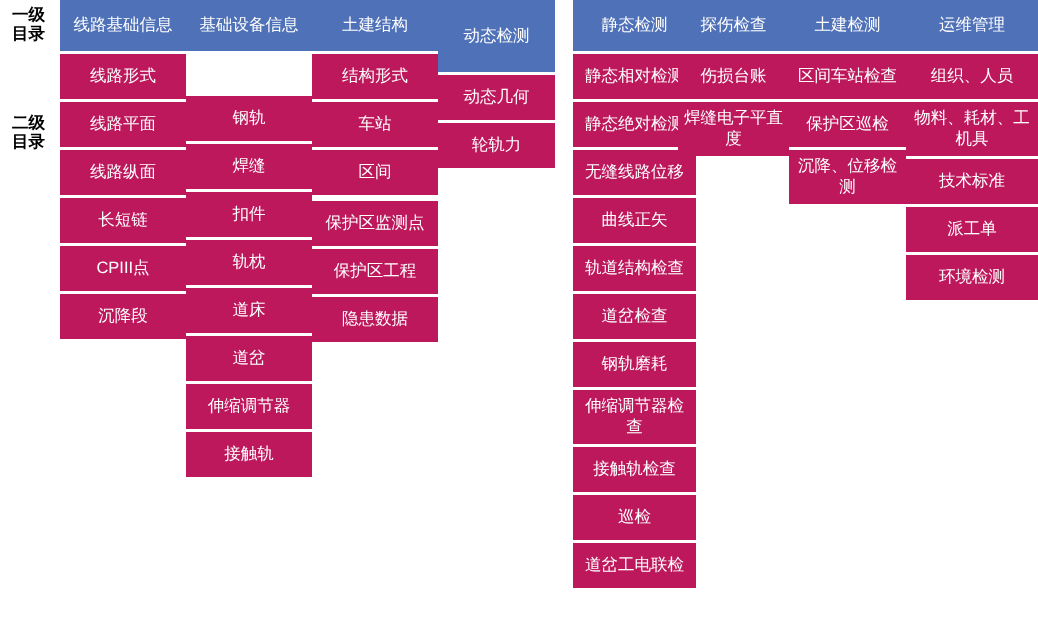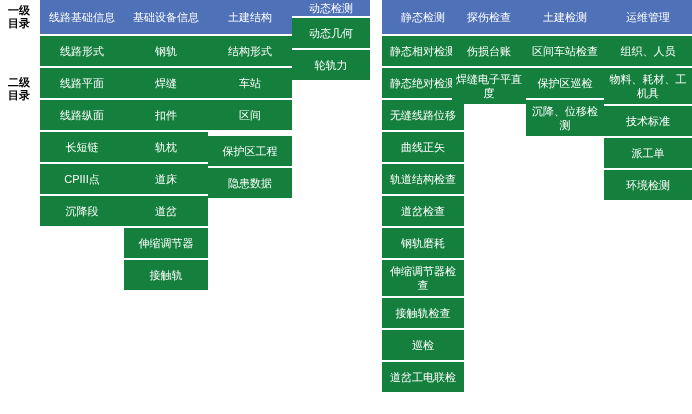--- a/index.html
+++ b/index.html
@@ -41,21 +41,21 @@
     justify-content:center;
     text-align:center;
     padding:3px 2px;
     border:1px solid transparent;
   }
   .head{
     background:#4f71b8;
     font-weight:normal;
   }
   .item{
-    background:#15803d;
+    background:#be185d;
   }
   .gap{
     background:transparent;
     border:none;
     height:2px;
   }
 </style>
 </head>
 <body>
 
@@ -84,21 +84,21 @@
         <div class="cell item" style="min-height: 30px;">长短链</div>
         <div class="gap"></div>
         <div class="cell item" style="min-height: 30px;">CPIII点</div>
         <div class="gap"></div>
         <div class="cell item" style="min-height: 30px;">沉降段</div>
         <div class="gap"></div>
       </div>
       <div class="col" style="left: 124px; width: 84px;">
         <div class="cell head" style="height: 34px;">基础设备信息</div>
         <div class="gap"></div>
-        <div class="cell item" style="min-height: 30px;">钢轨</div>
+        <div class="cell item" style="min-height: 30px; margin-top: 28px;">钢轨</div>
         <div class="gap"></div>
         <div class="cell item" style="min-height: 30px;">焊缝</div>
         <div class="gap"></div>
         <div class="cell item" style="min-height: 30px;">扣件</div>
         <div class="gap"></div>
         <div class="cell item" style="min-height: 30px;">轨枕</div>
         <div class="gap"></div>
         <div class="cell item" style="min-height: 30px;">道床</div>
         <div class="gap"></div>
         <div class="cell item" style="min-height: 30px;">道岔</div>
@@ -112,28 +112,29 @@
       <div class="col" style="left: 208px; width: 84px;">
         <div class="cell head" style="height: 34px;">土建结构</div>
         <div class="gap"></div>
         <div class="cell item" style="min-height: 30px;">结构形式</div>
         <div class="gap"></div>
         <div class="cell item" style="min-height: 30px;">车站</div>
         <div class="gap"></div>
         <div class="cell item" style="min-height: 30px;">区间</div>
         <div class="gap"></div>
         <div class="gap"></div>
+        <div class="cell item" style="min-height: 30px;">保护区监测点</div>
         <div class="gap"></div>
         <div class="cell item" style="min-height: 30px;">保护区工程</div>
         <div class="gap"></div>
         <div class="cell item" style="min-height: 30px;">隐患数据</div>
         <div class="gap"></div>
       </div>
       <div class="col" style="left: 292px; width: 78px;">
-        <div class="cell head" style="height: 16px;">动态检测</div>
+        <div class="cell head" style="height: 48px;">动态检测</div>
         <div class="gap"></div>
         <div class="cell item" style="min-height: 30px;">动态几何</div>
         <div class="gap"></div>
         <div class="cell item" style="min-height: 30px;">轮轨力</div>
         <div class="gap"></div>
       </div>
       <div class="col" style="left: 382px; width: 82px;">
         <div class="cell head" style="height: 34px;">静态检测</div>
         <div class="gap"></div>
         <div class="cell item" style="min-height: 30px;">静态相对检测</div>

